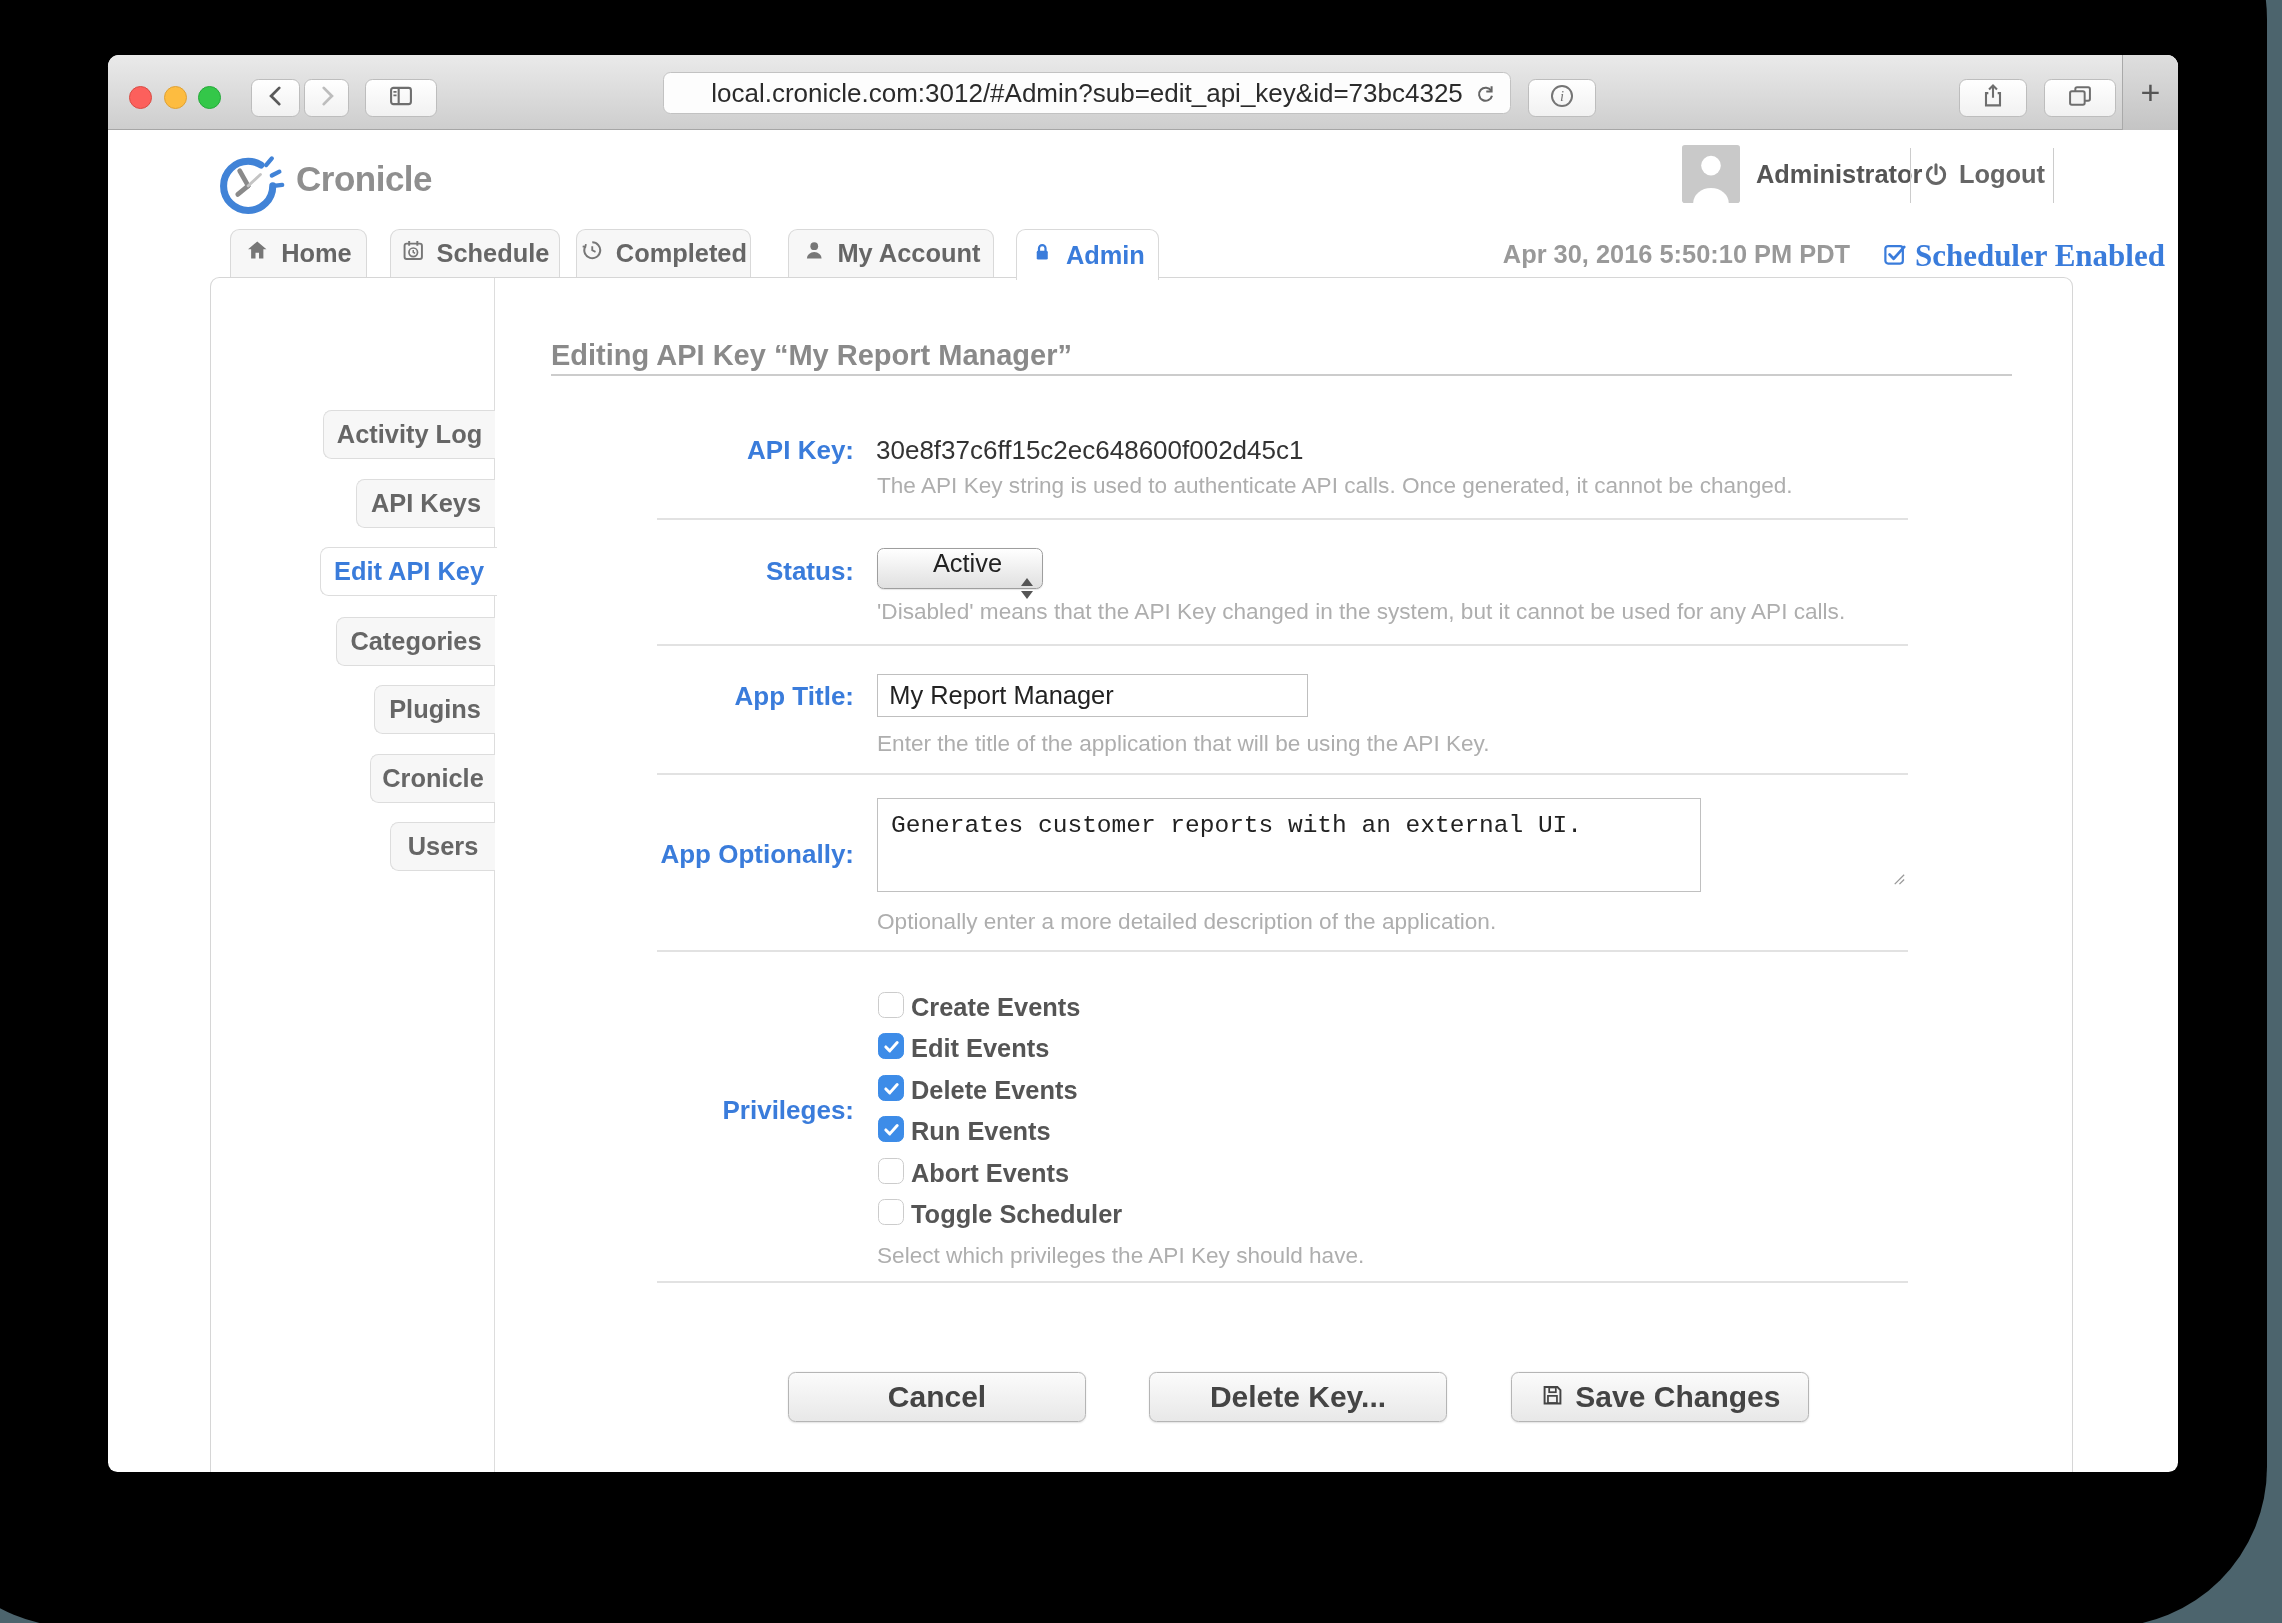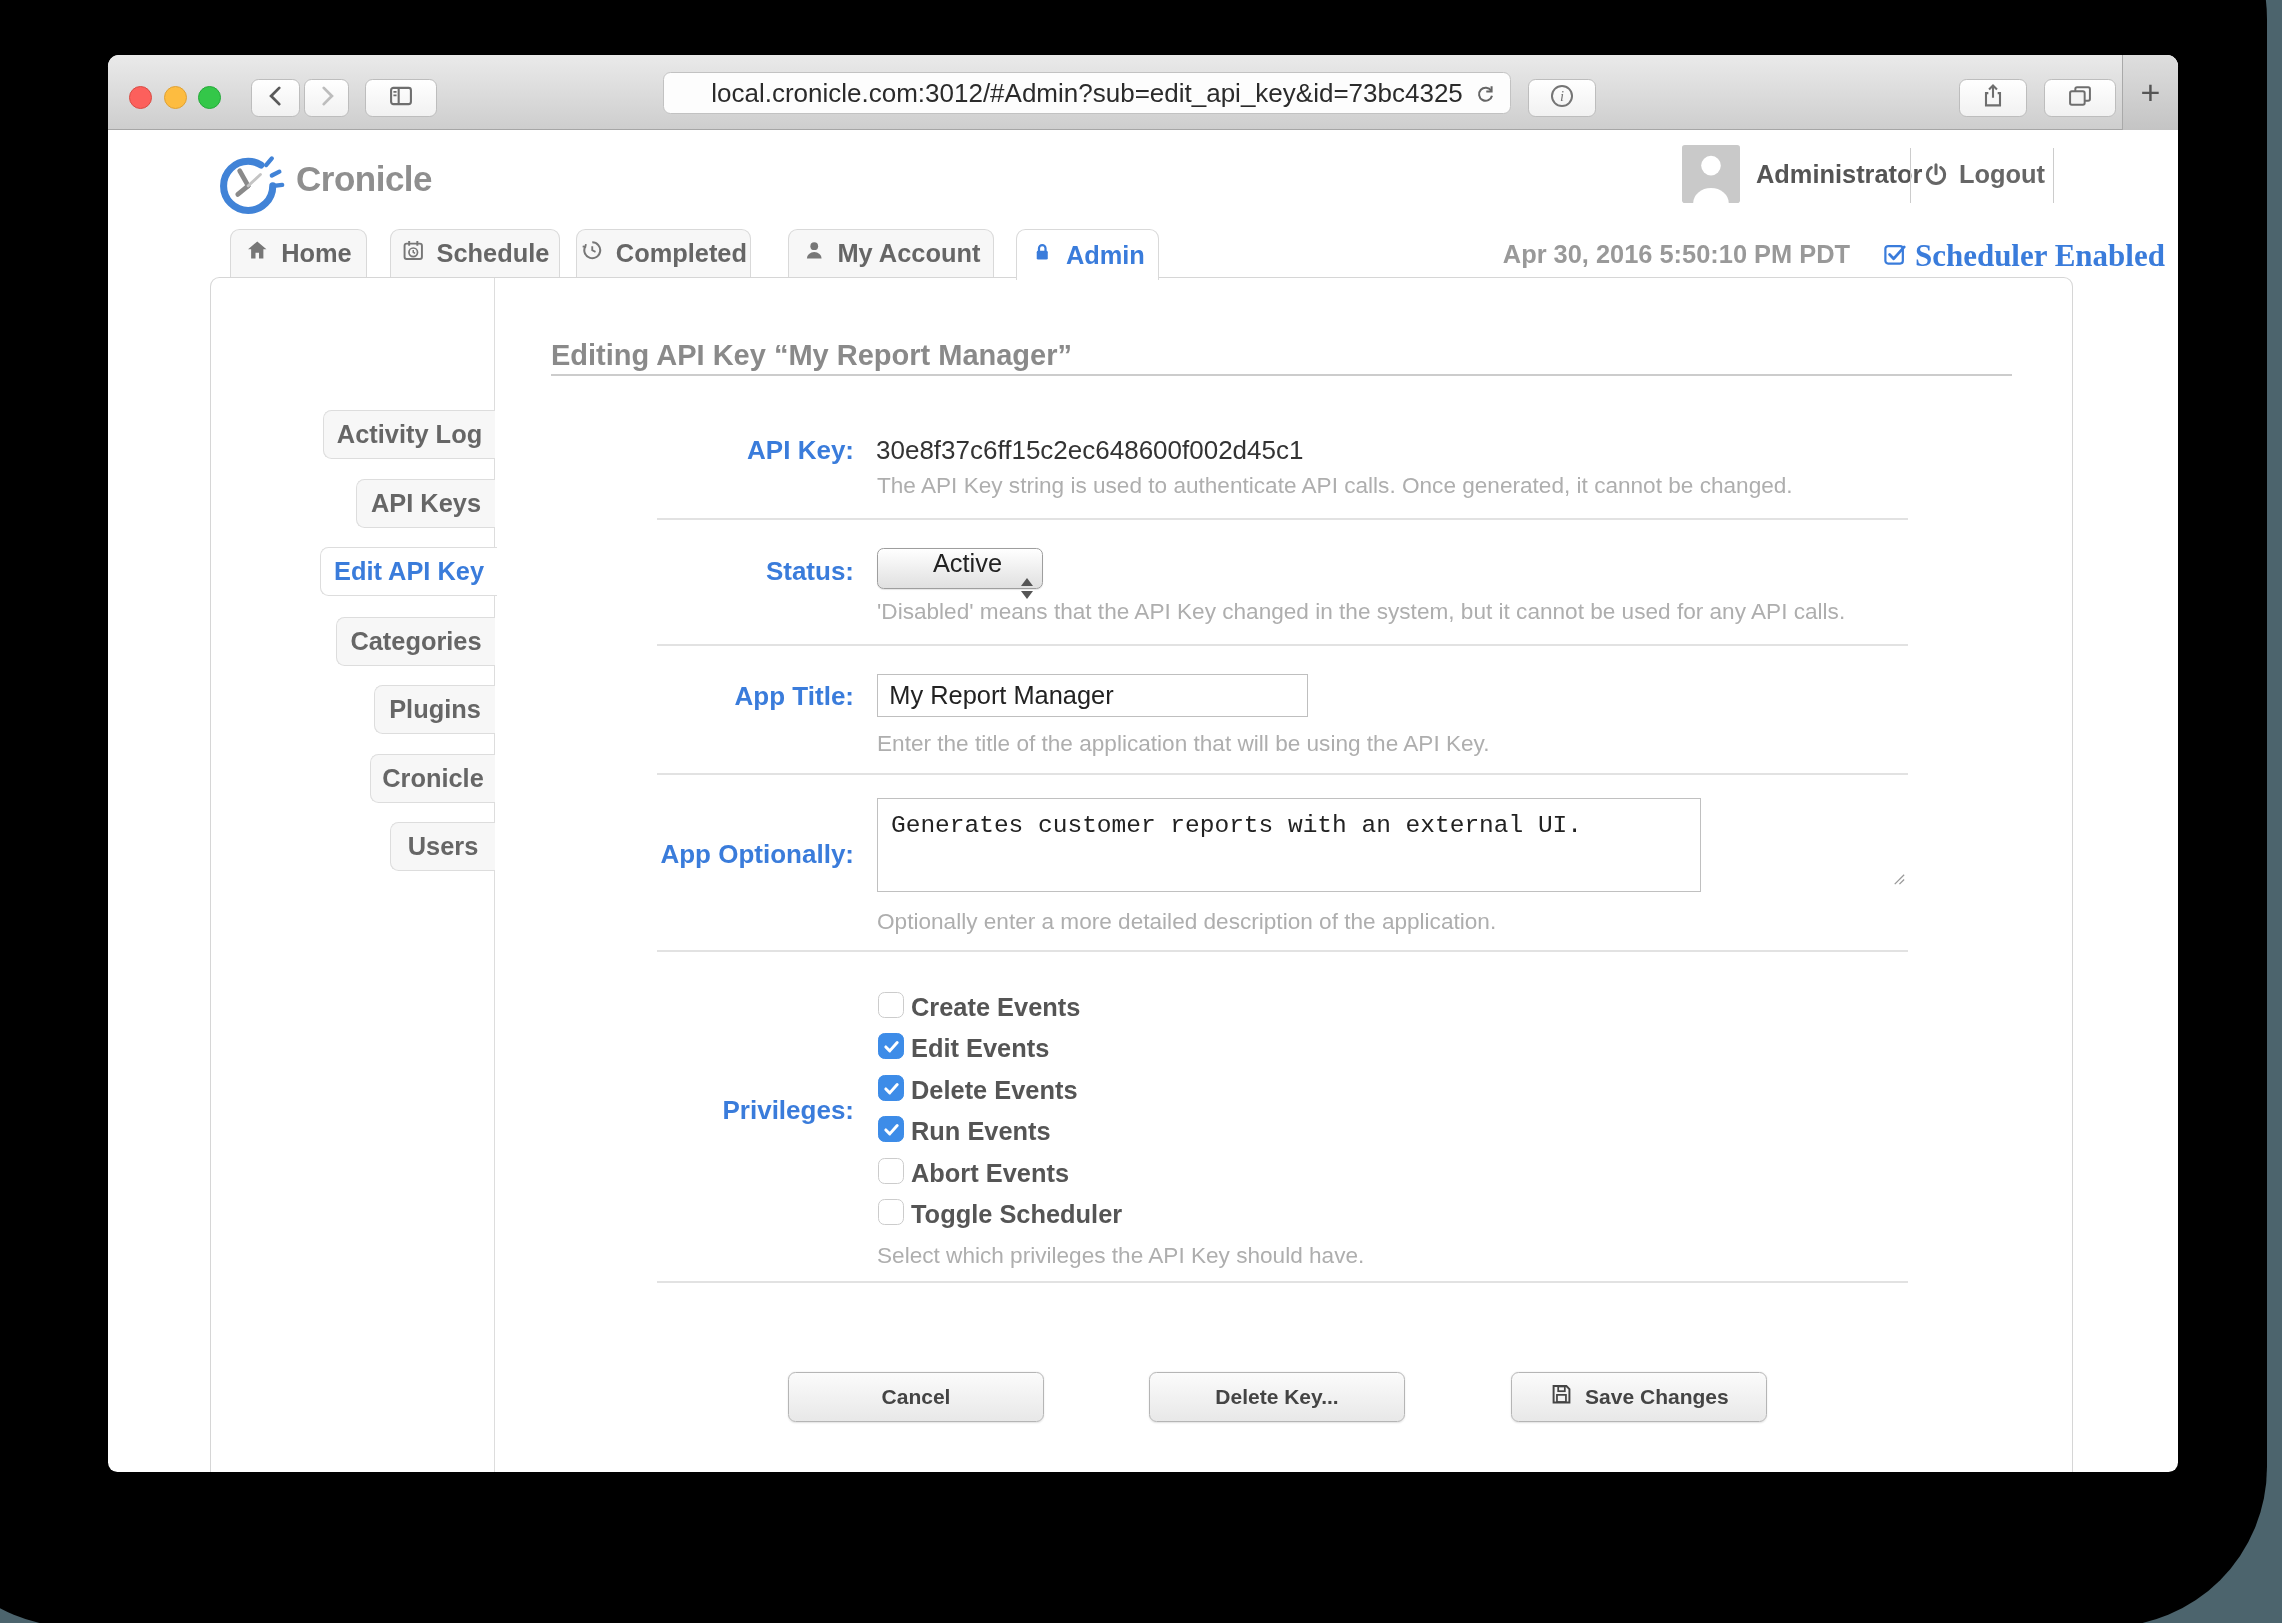--- a/index.html
+++ b/index.html
@@ -73,23 +73,23 @@
   .tarea{position:absolute;left:769px;top:743px;width:824px;height:94px;border:0.9px solid #c0c0c0;background:#fff;
     box-sizing:border-box;font-size:24.5px;color:#222;padding:12px 13px;resize:none;outline:none;
     font-family:"Liberation Mono","DejaVu Sans Mono",monospace;line-height:1.25;}
   .resize-grip{position:absolute;left:1783px;top:816px;}
   .cb{position:absolute;left:770px;width:26px;height:26px;border:1.9px solid #ccc;border-radius:6.6px;background:#fff;
     box-sizing:border-box;display:flex;align-items:center;justify-content:center;}
   .cb svg{display:none;}
   .cb.on{background:#3d8ce8;border-color:#3d8ce8;}
   .cb.on svg{display:block;}
   .pl{position:absolute;left:803px;font-size:25.4px;font-weight:bold;color:#555;}
-  .btn{position:absolute;top:1317px;width:256px;height:50px;background:linear-gradient(#fbfbfb,#e8e8e8);
+  .btn{position:absolute;top:1317px;width:298px;height:50px;background:linear-gradient(#fbfbfb,#e8e8e8);
     border:0.9px solid #b5b5b5;border-radius:7.5px;box-sizing:border-box;box-shadow:0 0.9px 1.9px rgba(0,0,0,.12);
-    display:flex;align-items:center;justify-content:center;gap:11.3px;font-size:21px;font-weight:bold;color:#444;cursor:default;}
+    display:flex;align-items:center;justify-content:center;gap:11.3px;font-size:30px;font-weight:bold;color:#444;cursor:default;}
 </style>
 </head>
 <body>
 
 <div class="shadow-blob"></div>
 
 <div class="window">
 
   <div class="chrome">
     <div class="tl red"></div>

